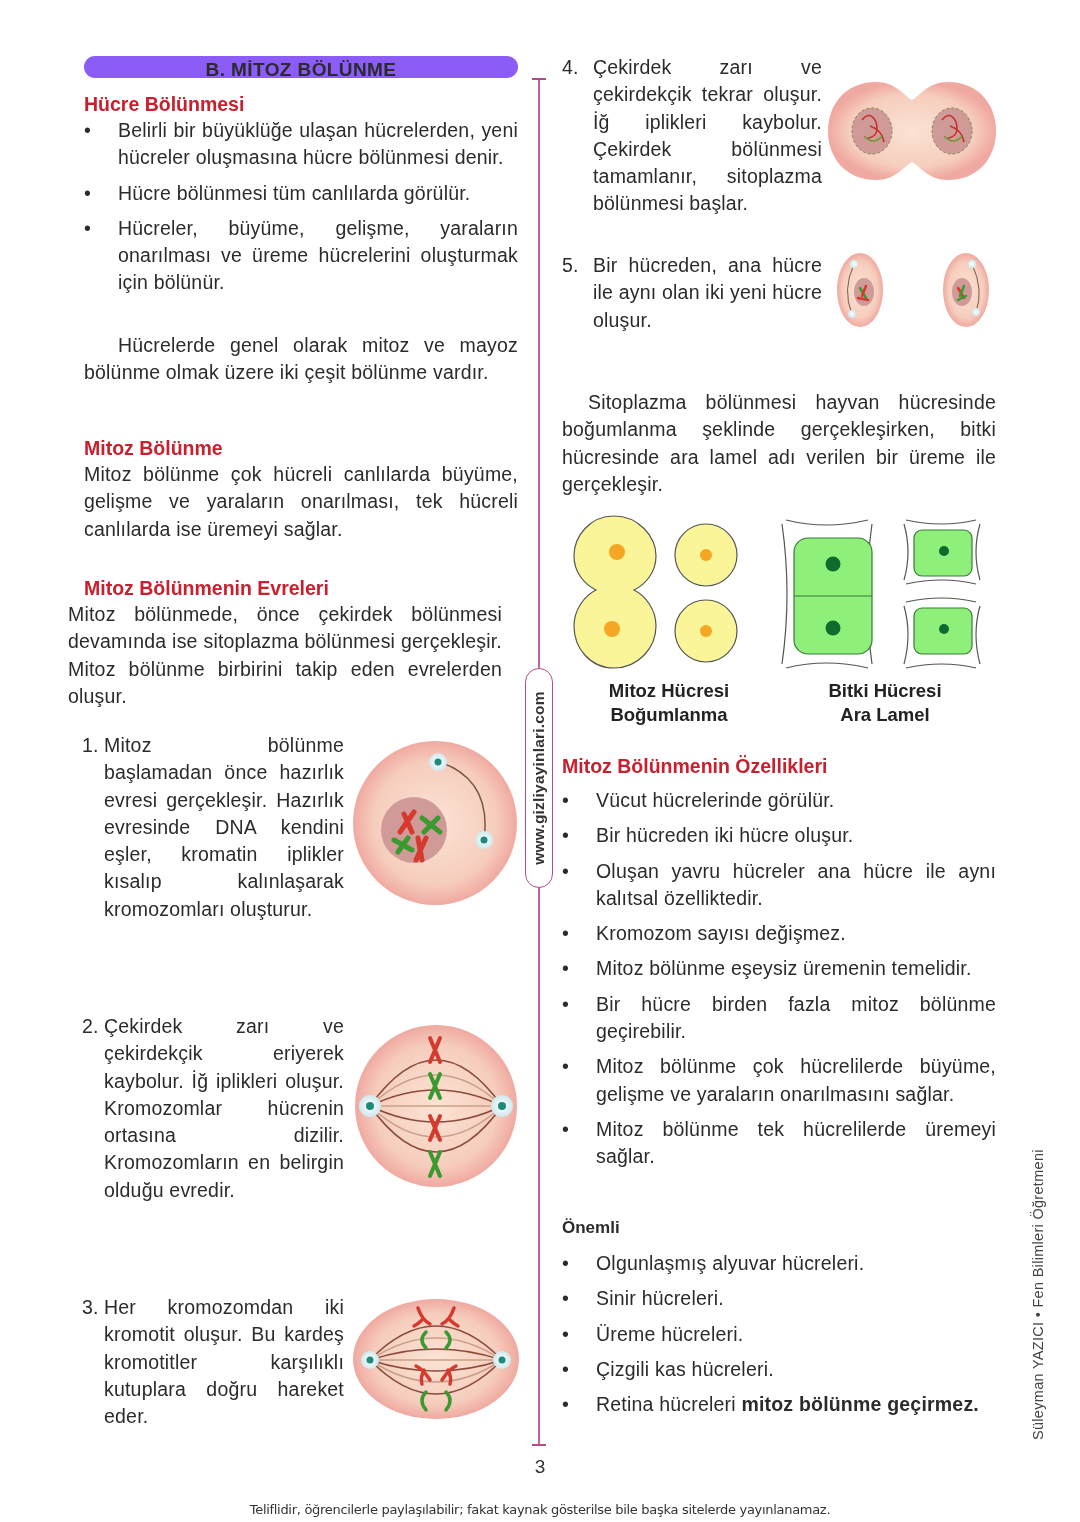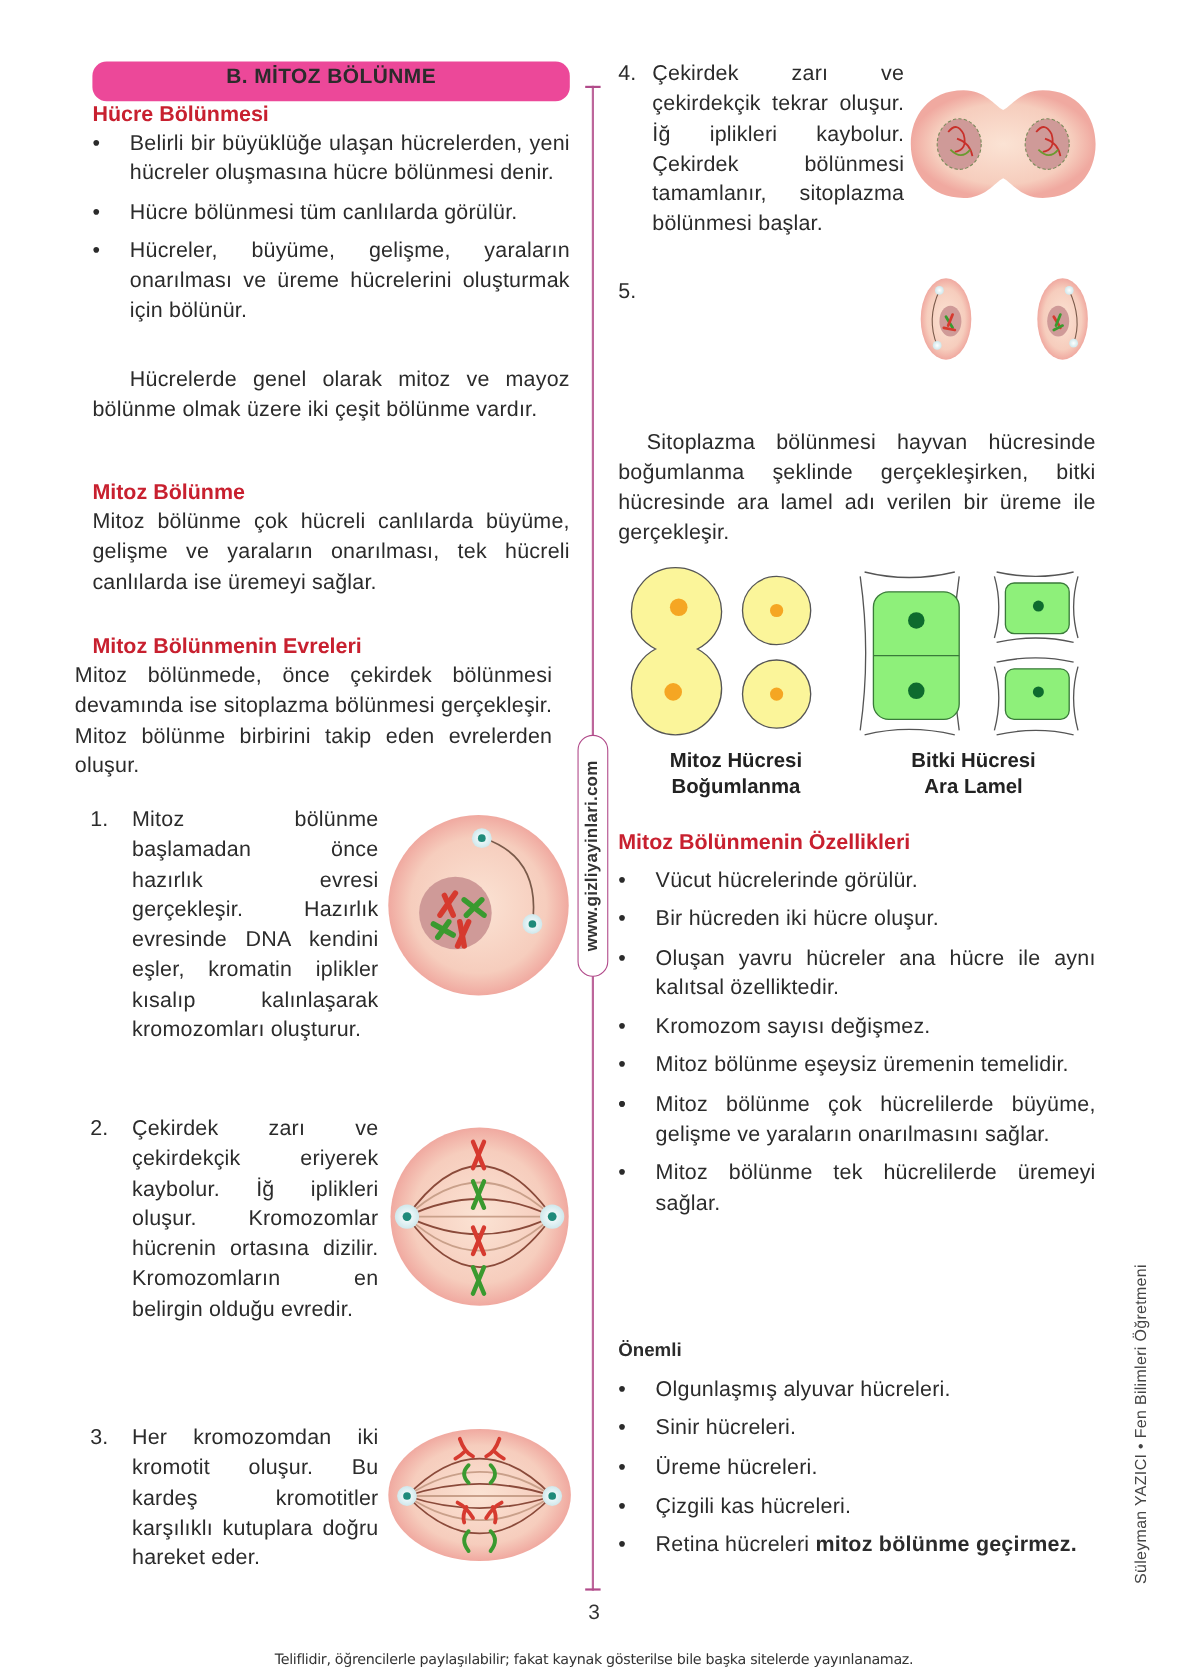--- a/index.html
+++ b/index.html
@@ -2,28 +2,28 @@
 <html><head>
 <meta charset="utf-8">
 <style>
   * { box-sizing: border-box; margin: 0; padding: 0; }
   html, body { width: 1080px; height: 1522px; background: #ffffff; }
   body { position: relative; font-family: "Liberation Sans", sans-serif; color: #2b2b2b; overflow: hidden; }
   .abs { position: absolute; }
   .txt { font-size: 19.5px; line-height: 27.3px; letter-spacing: 0.2px; text-align: justify; }
   .red-h { color: #c8202f; font-weight: bold; font-size: 19.5px; line-height: 26px; }
   .blk-h { color: #2b2b2b; font-weight: bold; font-size: 17px; line-height: 26px; }
-  .title-bar { left: 84px; top: 56px; width: 434px; height: 36px; background: #ec4899; border-radius: 13px;
+  .title-bar { left: 84px; top: 56px; width: 434px; height: 22px; background: #8b5cf6; border-radius: 13px;
     text-align: center; font-weight: bold; font-size: 19px; line-height: 27px; color: #2b2b2b; letter-spacing: 0.4px; }
   .bullet-list { list-style: none; }
   .bullet-list li { position: relative; padding-left: 34px; margin-bottom: 8px; }
   .bullet-list li .dot { position: absolute; left: 0; top: 0; width: 20px; }
   .step { position: absolute; }
   .step .num { position: absolute; left: 0; top: 0; }
-  .step .body { margin-left: 38px; }
+  .step .body { margin-left: 22px; }
   .divider { left: 538px; top: 78px; width: 2px; height: 1368px; background: #b14b8a; opacity: 0.85; }
   .divider-cap { position: absolute; left: 532px; width: 14px; height: 2px; background: #b14b8a; }
   .site-pill { left: 525px; top: 668px; width: 28px; height: 220px; background: #fff; border: 1.5px solid #b14b8a; border-radius: 14px; }
   .site-pill span { position: absolute; left: 50%; top: 50%; transform: translate(-50%, -50%) rotate(-90deg); white-space: nowrap;
     font-weight: bold; font-size: 15.5px; color: #333; letter-spacing: 0.2px; }
   .side-author { left: 1030px; top: 1440px; transform-origin: 0 0; transform: rotate(-90deg); white-space: nowrap; font-size: 14.5px; color: #444; letter-spacing: 0.3px; }
   .page-num { left: 530px; top: 1456px; width: 20px; text-align: center; font-size: 19px; color: #333; }
   .footer { left: 0; top: 1502px; width: 1080px; text-align: center; font-size: 13px; color: #333; font-family: "DejaVu Sans", sans-serif; letter-spacing: -0.3px; }
   .caption { text-align: center; font-weight: bold; font-size: 18.5px; line-height: 24px; color: #222; }
   svg { position: absolute; overflow: visible; }
@@ -164,20 +164,21 @@
   <g fill="none" stroke-width="1.6">
     <path d="M36 40 Q44 30 50 42 Q54 56 42 58 M44 46 Q56 50 58 62" stroke="#c8302a"></path>
     <path d="M38 56 Q48 66 56 56" stroke="#6a9a2f"></path>
     <path d="M116 40 Q124 30 130 42 Q134 56 122 58 M124 46 Q136 50 138 62" stroke="#c8302a"></path>
     <path d="M118 56 Q128 66 136 56" stroke="#6a9a2f"></path>
   </g>
 </svg>
 
 <div class="step txt" style="left:562px; top:252px; width:260px;">
   <span class="num">5.</span>
+  <div class="body" style="margin-left:31px;">Bir hücreden, ana hücre ile aynı olan iki yeni hücre oluşur.</div>
 </div>
 <svg style="left:836px; top:252px;" width="154" height="76" viewBox="0 0 154 76">
   <ellipse cx="24" cy="38" rx="23" ry="37" fill="url(#pinkcell)"></ellipse>
   <ellipse cx="130" cy="38" rx="23" ry="37" fill="url(#pinkcell)"></ellipse>
   <ellipse cx="28" cy="40" rx="10" ry="14" fill="#cf9a98"></ellipse>
   <ellipse cx="126" cy="40" rx="10" ry="14" fill="#cf9a98"></ellipse>
   <path d="M18 12 Q6 38 16 62" stroke="#7a5a4a" fill="none" stroke-width="1"></path>
   <path d="M136 12 Q148 38 140 60" stroke="#7a5a4a" fill="none" stroke-width="1"></path>
   <g stroke-width="2.5" stroke-linecap="round">
     <line x1="24" y1="36" x2="30" y2="46" stroke="#3a9a2f"></line>
@@ -239,21 +240,21 @@
   <div>Ara Lamel</div>
 </div>
 
 <div class="abs red-h" style="left:562px; top:753px;">Mitoz Bölünmenin Özellikleri</div>
 <ul class="abs bullet-list txt" style="left:562px; top:787px; width:434px;">
   <li><span class="dot">•</span><span>Vücut hücrelerinde görülür.</span></li>
   <li><span class="dot">•</span><span>Bir hücreden iki hücre oluşur.</span></li>
   <li><span class="dot">•</span><span>Oluşan yavru hücreler ana hücre ile aynı kalıtsal özelliktedir.</span></li>
   <li><span class="dot">•</span><span>Kromozom sayısı değişmez.</span></li>
   <li><span class="dot">•</span><span>Mitoz bölünme eşeysiz üremenin temelidir.</span></li>
-  <li><span class="dot">•</span></li>
+  <li><span class="dot">•</span><span>Bir hücre birden fazla mitoz bölünme geçirebilir.</span></li>
   <li><span class="dot">•</span><span>Mitoz bölünme çok hücrelilerde büyüme, gelişme ve yaraların onarılmasını sağlar.</span></li>
   <li><span class="dot">•</span><span>Mitoz bölünme tek hücrelilerde üremeyi sağlar.</span></li>
 </ul>
 
 <div class="abs blk-h" style="left:562px; top:1215px;">Önemli</div>
 <ul class="abs bullet-list txt" style="left:562px; top:1250px; width:434px;">
   <li><span class="dot">•</span><span>Olgunlaşmış alyuvar hücreleri.</span></li>
   <li><span class="dot">•</span><span>Sinir hücreleri.</span></li>
   <li><span class="dot">•</span><span>Üreme hücreleri.</span></li>
   <li><span class="dot">•</span><span>Çizgili kas hücreleri.</span></li>

